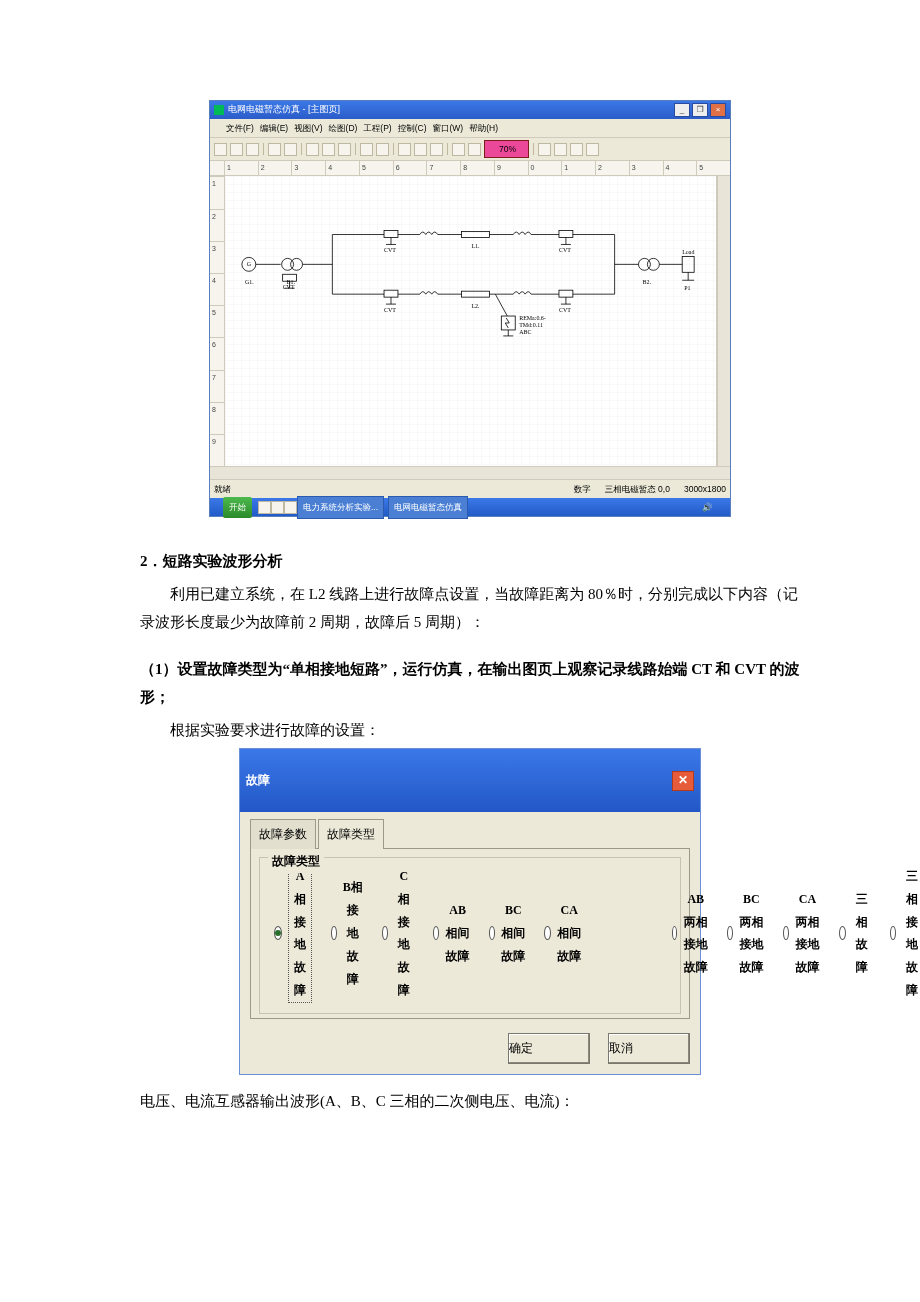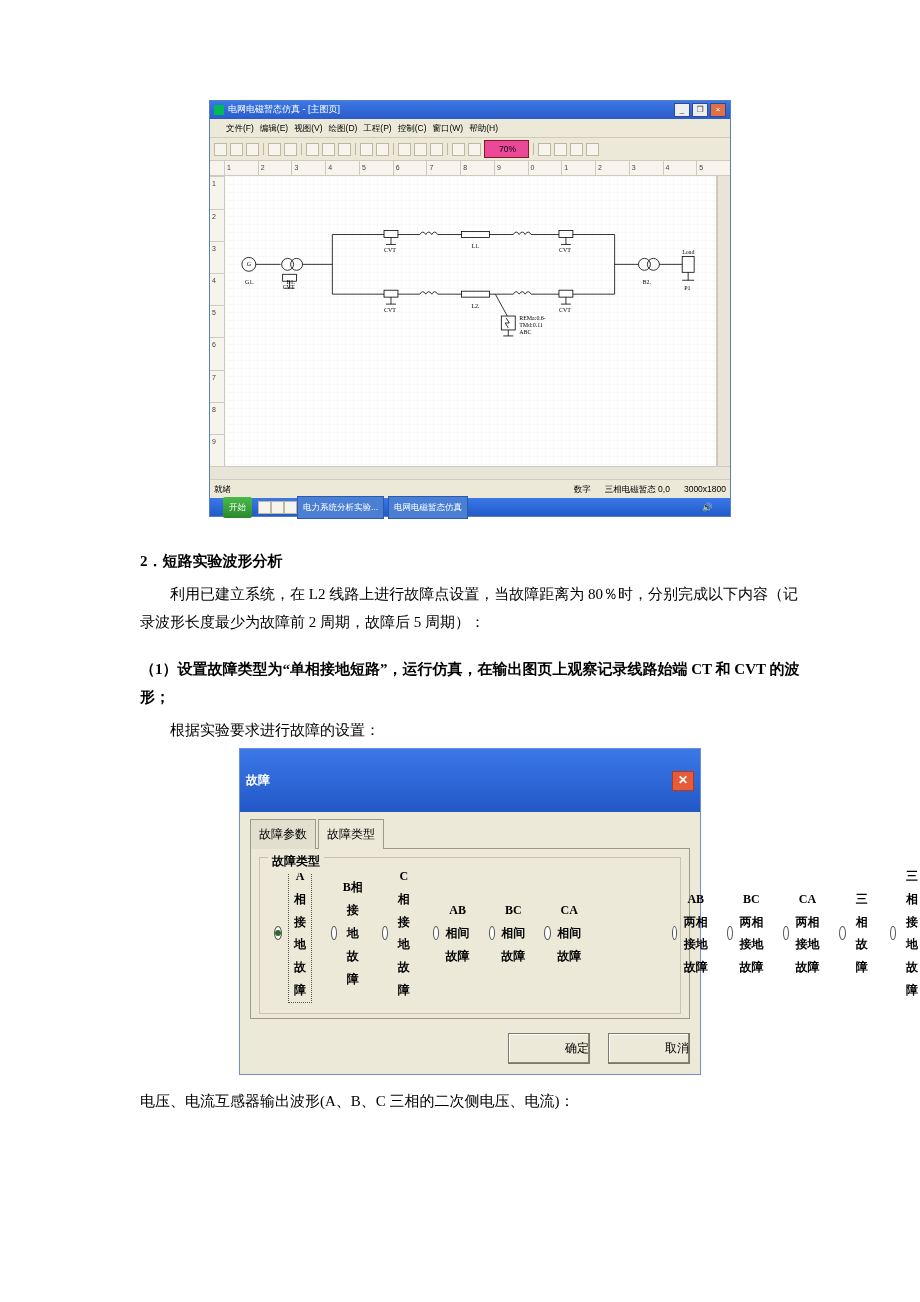--- a/index.html
+++ b/index.html
@@ -214,21 +214,21 @@
   .s2-radio .lbl { font-weight: bold; font-family: "SimSun"; }
   .s2-buttons {
     display: flex; justify-content: flex-end; gap: 18px;
     margin-top: 14px;
   }
   .s2-btn {
     width: 80px; padding: 3px 0;
     background: #ece9d8;
     border: 1px solid #7a786c;
     box-shadow: inset -1px -1px 0 #8a8678, inset 1px 1px 0 #fff;
-    text-align: right;
+    text-align: left;
   }
 </style>
 </head>
 <body>
 
 <div class="page">
 
   <div class="shot1">
     <div class="s1-titlebar">
       <span class="icon"></span>

